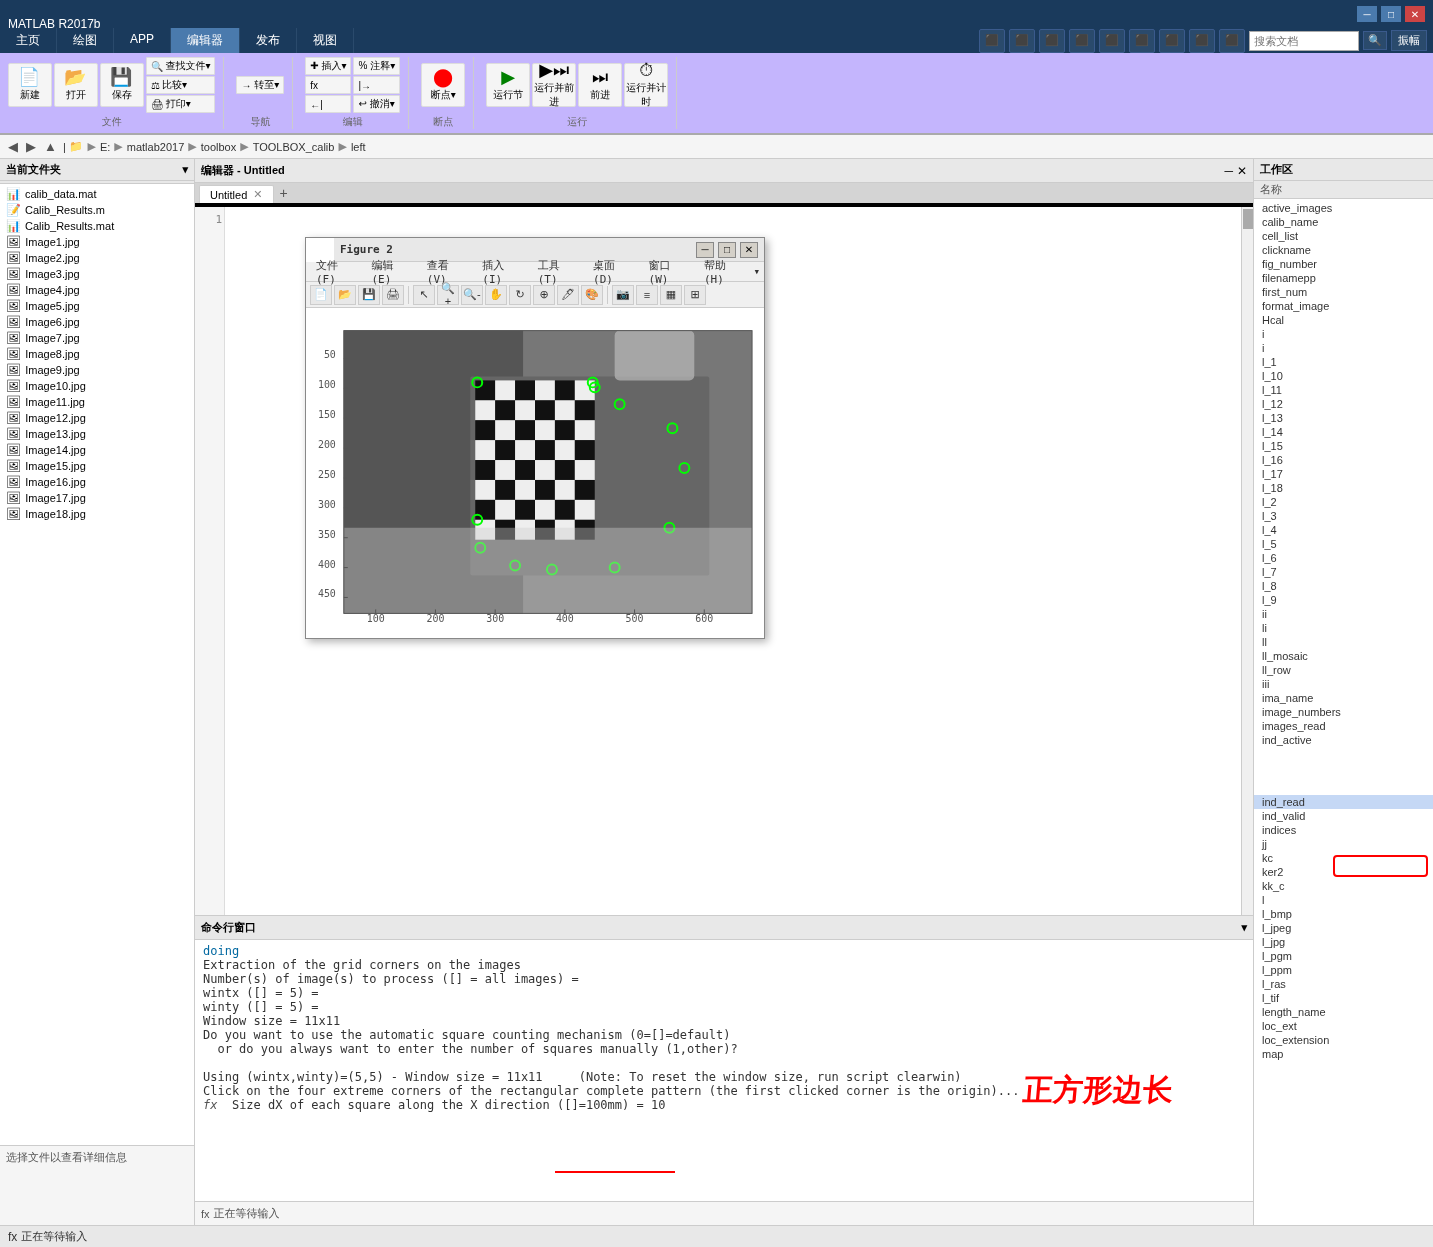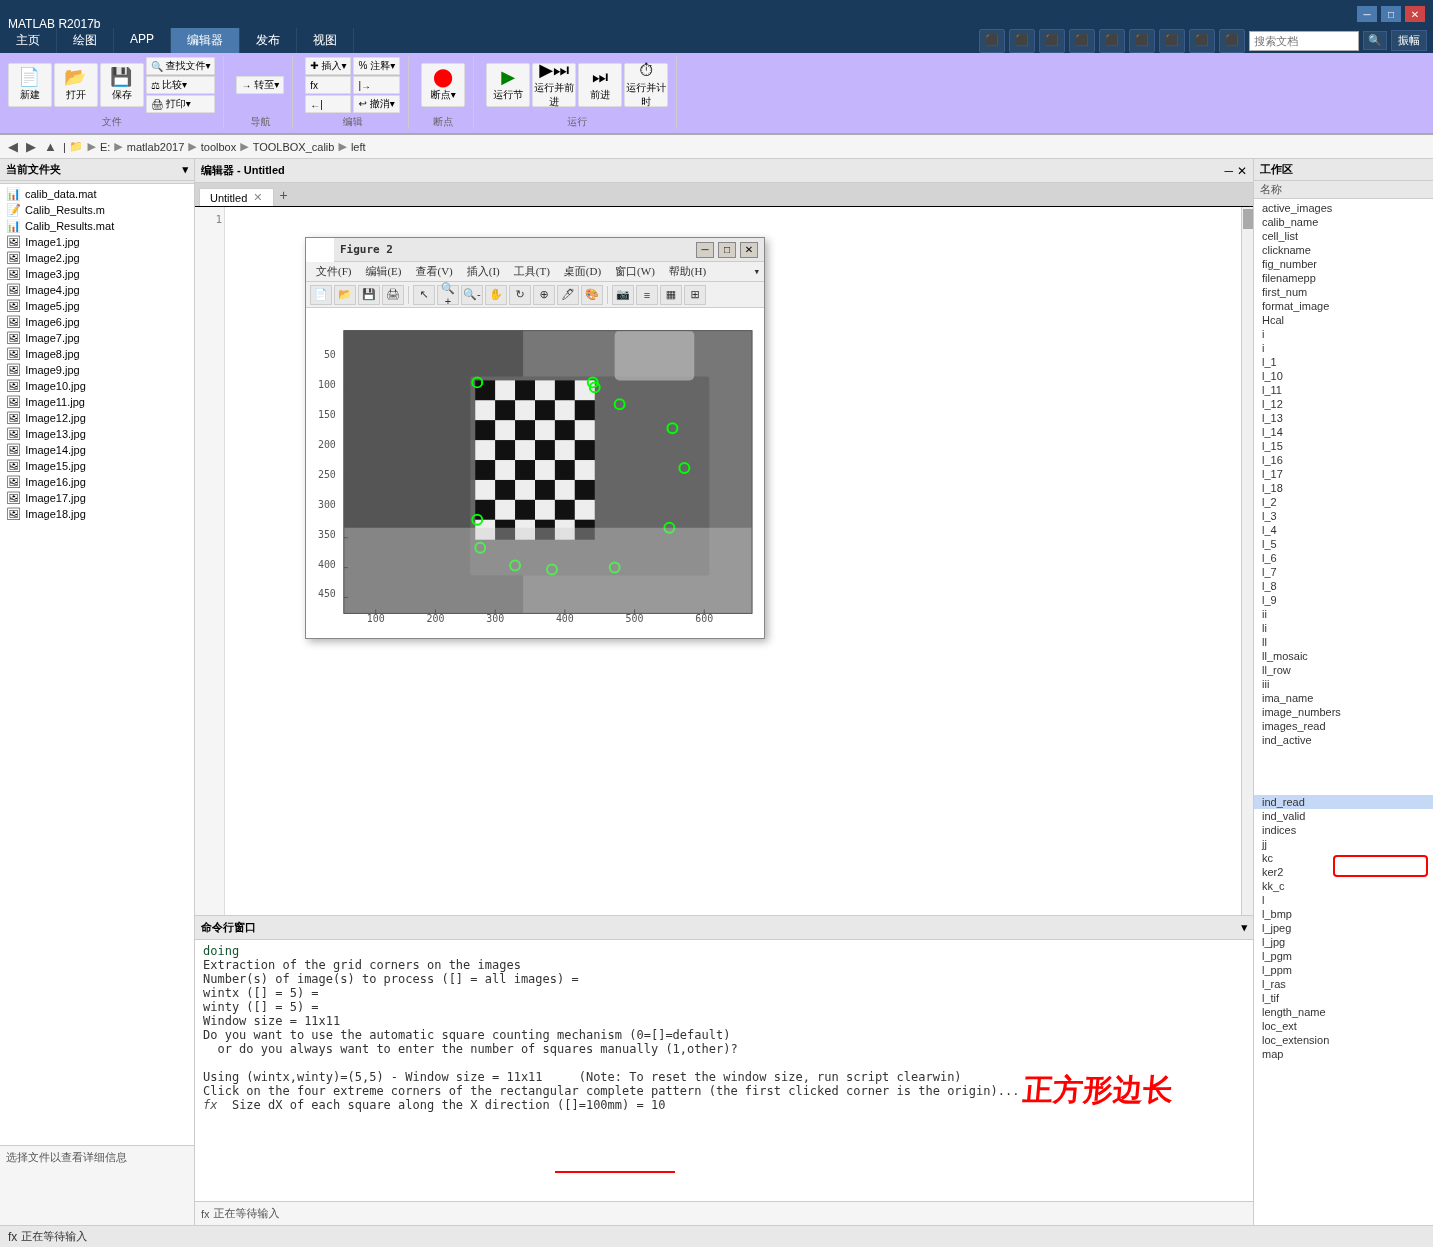--- a/index.html
+++ b/index.html
@@ -26,39 +26,39 @@
     #file-list { flex: 1; overflow-y: auto; padding: 2px 0; }
     .file-item { display: flex; align-items: center; padding: 1px 6px; cursor: pointer; font-size: 11px; gap: 4px; }
     .file-icon { font-size: 12px; }
     #detail-panel { height: 80px; border-top: 1px solid #ccc; background: #f5f5f5; padding: 4px 6px; }
     #detail-panel .detail-label { font-size: 11px; color: #555; }
 
     
     #center-panel { flex: 1; display: flex; flex-direction: column; background: #f5f5f5; }
     #editor-header { background: #e8e8e8; border-bottom: 1px solid #ccc; height: 24px; display: flex; align-items: center; justify-content: space-between; padding: 0 6px; font-size: 11px; }
     #editor-header .editor-title { font-weight: bold; }
-    #editor-tabs { display: flex; background: #d4d4d4; border-bottom: 1px solid #000000; height: 24px; align-items: flex-end; padding-left: 4px; gap: 2px; }
+    #editor-tabs { display: flex; background: #d4d4d4; border-bottom: 4px solid #000000; height: 24px; align-items: flex-end; padding-left: 4px; gap: 2px; }
     .editor-tab { background: #f0f0f0; border: 1px solid #ccc; border-bottom: none; padding: 2px 10px; font-size: 11px; cursor: pointer; display: flex; align-items: center; gap: 6px; border-radius: 2px 2px 0 0; }
     .editor-tab.active { background: white; }
     .tab-close { font-size: 11px; color: #888; cursor: pointer; }
     .tab-new { background: none; border: none; font-size: 14px; color: #555; cursor: pointer; padding: 0 4px; align-self: center; }
 
     
     #editor-area { flex: 1; background: white; display: flex; overflow: hidden; }
     #line-numbers { width: 30px; background: #f5f5f5; border-right: 1px solid #ddd; padding: 4px 2px; text-align: right; font-size: 11px; color: #888; font-family: monospace; padding-top: 6px; }
     #code-area { flex: 1; padding: 4px 8px; font-size: 12px; font-family: monospace; color: #333; background: white; overflow: hidden; position: relative; }
 
     
     #figure-window { position: absolute; left: 80px; top: 30px; width: 460px; background: white; border: 1px solid #888; box-shadow: 3px 3px 8px rgba(0,0,0,0.3); z-index: 10; }
     #figure-titlebar { background: #e8e8e8; border-bottom: 1px solid #ccc; height: 24px; display: flex; align-items: center; justify-content: space-between; padding: 0 6px; font-size: 11px; margin-left: 28px; }
     #figure-titlebar .fig-title { font-weight: bold; }
     #figure-titlebar .fig-controls { display: flex; gap: 4px; }
     .fig-ctrl-btn { width: 18px; height: 16px; background: #d4d0c8; border: 1px solid #888; cursor: pointer; display: flex; align-items: center; justify-content: center; font-size: 10px; }
     #figure-menubar { background: #f0f0f0; border-bottom: 1px solid #ccc; height: 20px; display: flex; align-items: center; padding: 0 4px; gap: 2px; font-size: 11px; }
-    .fig-menu-item { padding: 1px 6px; cursor: pointer; font-family: Liberation Serif, serif; }
+    .fig-menu-item { padding: 1px 6px; cursor: pointer; }
     #figure-toolbar { background: #f0f0f0; border-bottom: 1px solid #ccc; height: 26px; display: flex; align-items: center; padding: 0 4px; gap: 2px; }
     .fig-tb-btn { width: 22px; height: 20px; background: #e8e8e8; border: 1px solid #ccc; cursor: pointer; display: flex; align-items: center; justify-content: center; font-size: 11px; color: #333; }
     #figure-plot { width: 100%; height: 330px; background: white; position: relative; overflow: hidden; }
 
     
     #command-window { height: 310px; border-top: 1px solid #ccc; background: white; display: flex; flex-direction: column; }
     #command-header { background: #e8e8e8; border-bottom: 1px solid #ccc; height: 24px; display: flex; align-items: center; justify-content: space-between; padding: 0 6px; font-size: 11px; font-weight: bold; }
     #command-content { flex: 1; overflow-y: auto; padding: 4px 8px; font-size: 12px; font-family: monospace; color: #333; }
     #command-input-bar { border-top: 1px solid #ccc; height: 24px; display: flex; align-items: center; padding: 0 6px; background: #f5f5f5; font-size: 11px; color: #555; gap: 4px; }
 
@@ -534,21 +534,21 @@
         <div style="width:10px;height:20px;background:#aaa;margin:0 auto;margin-top:2px;"></div>
       </div>
     </div>
 
     <div id="command-window">
       <div id="command-header">
         <span>命令行窗口</span>
         <span>▾</span>
       </div>
       <div id="command-content" style="position:relative;">
-        <div style="color:#14532d;">doing</div>
+        <div style="color:#0369a1;">doing</div>
         <div>Extraction of the grid corners on the images</div>
         <div>Number(s) of image(s) to process ([] = all images) =</div>
         <div>wintx ([] = 5) =</div>
         <div>winty ([] = 5) =</div>
         <div>Window size = 11x11</div>
         <div>Do you want to use the automatic square counting mechanism (0=[]=default)</div>
         <div>&nbsp;&nbsp;or do you always want to enter the number of squares manually (1,other)?</div>
         <div>&nbsp;</div>
         <div>Using (wintx,winty)=(5,5) - Window size = 11x11&nbsp;&nbsp;&nbsp;&nbsp;&nbsp;(Note: To reset the window size, run script clearwin)</div>
         <div>Click on the four extreme corners of the rectangular complete pattern (the first clicked corner is the origin)...</div>

